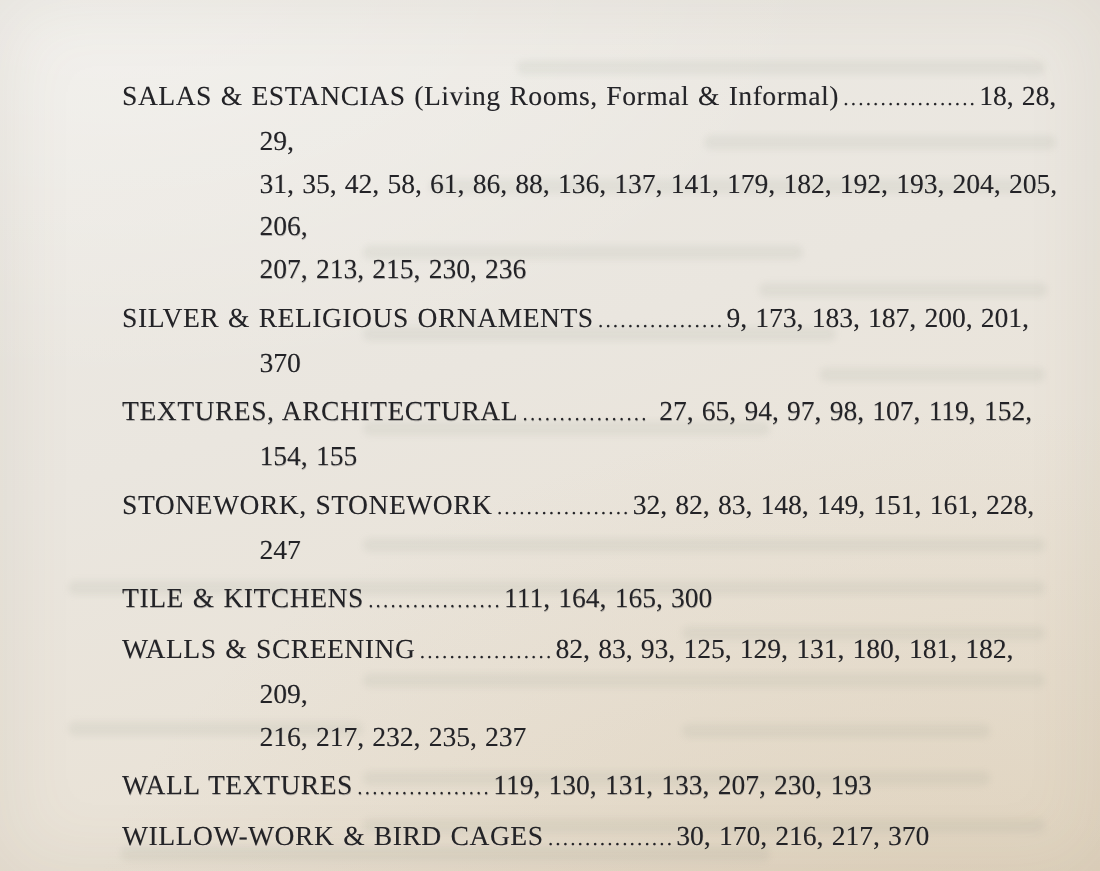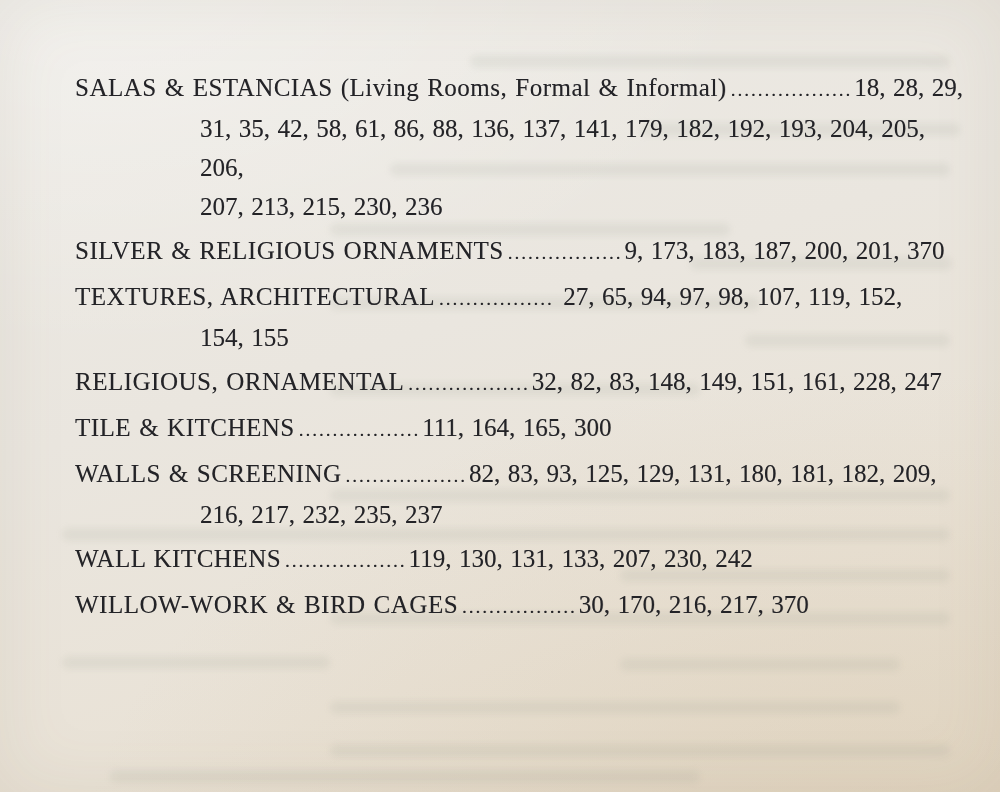--- a/index.html
+++ b/index.html
@@ -60,20 +60,21 @@
     padding: 68px 30px 0 75px;
   }
   .entry {
     font-size: 25px;
     line-height: 39px;
     padding-left: 125px;
     text-indent: -125px;
     margin-bottom: 5px;
     word-spacing: 0.05em;
     text-shadow: 0.3px 0.3px 0 rgba(35,35,40,0.30);
+    margin-left: 36px;
   }
   .entry .title {
     letter-spacing: 0.5px;
   }
   .entry .leader {
     font-size: 19px;
     letter-spacing: 2px;
     margin: 0 2px 0 4px;
   }
   .entry .pages {
@@ -102,20 +103,20 @@
   <div class="ghost g16"></div>
   <div class="ghost g17"></div>
 
   <main class="index-list">
       <div class="entry"><span class="title">SALAS &amp; ESTANCIAS (Living Rooms, Formal &amp; Informal)</span><span class="leader">..................</span><span class="pages">18, 28, 29,
 31, 35, 42, 58, 61, 86, 88, 136, 137, 141, 179, 182, 192, 193, 204, 205, 206,
 207, 213, 215, 230, 236</span></div>
       <div class="entry"><span class="title">SILVER &amp; RELIGIOUS ORNAMENTS</span><span class="leader">.................</span><span class="pages">9, 173, 183, 187, 200, 201, 370</span></div>
       <div class="entry"><span class="title">TEXTURES, ARCHITECTURAL</span><span class="leader">.................</span><span class="pages"> 27, 65, 94, 97, 98, 107, 119, 152,
 154, 155</span></div>
-      <div class="entry"><span class="title">RELIGIOUS, ORNAMENTAL</span><span class="leader">..................</span><span class="pages">32, 82, 83, 148, 149, 151, 161, 228, 247</span></div>
+      <div class="entry"><span class="title">STONEWORK, STONEWORK</span><span class="leader">..................</span><span class="pages">32, 82, 83, 148, 149, 151, 161, 228, 247</span></div>
       <div class="entry"><span class="title">TILE &amp; KITCHENS</span><span class="leader">..................</span><span class="pages">111, 164, 165, 300</span></div>
       <div class="entry"><span class="title">WALLS &amp; SCREENING</span><span class="leader">..................</span><span class="pages">82, 83, 93, 125, 129, 131, 180, 181, 182, 209,
 216, 217, 232, 235, 237</span></div>
-      <div class="entry"><span class="title">WALL KITCHENS</span><span class="leader">..................</span><span class="pages">119, 130, 131, 133, 207, 230, 242</span></div>
+      <div class="entry"><span class="title">WALL TEXTURES</span><span class="leader">..................</span><span class="pages">119, 130, 131, 133, 207, 230, 193</span></div>
       <div class="entry"><span class="title">WILLOW-WORK &amp; BIRD CAGES</span><span class="leader">.................</span><span class="pages">30, 170, 216, 217, 370</span></div>
     </main>
 </div>
 
 </body></html>

